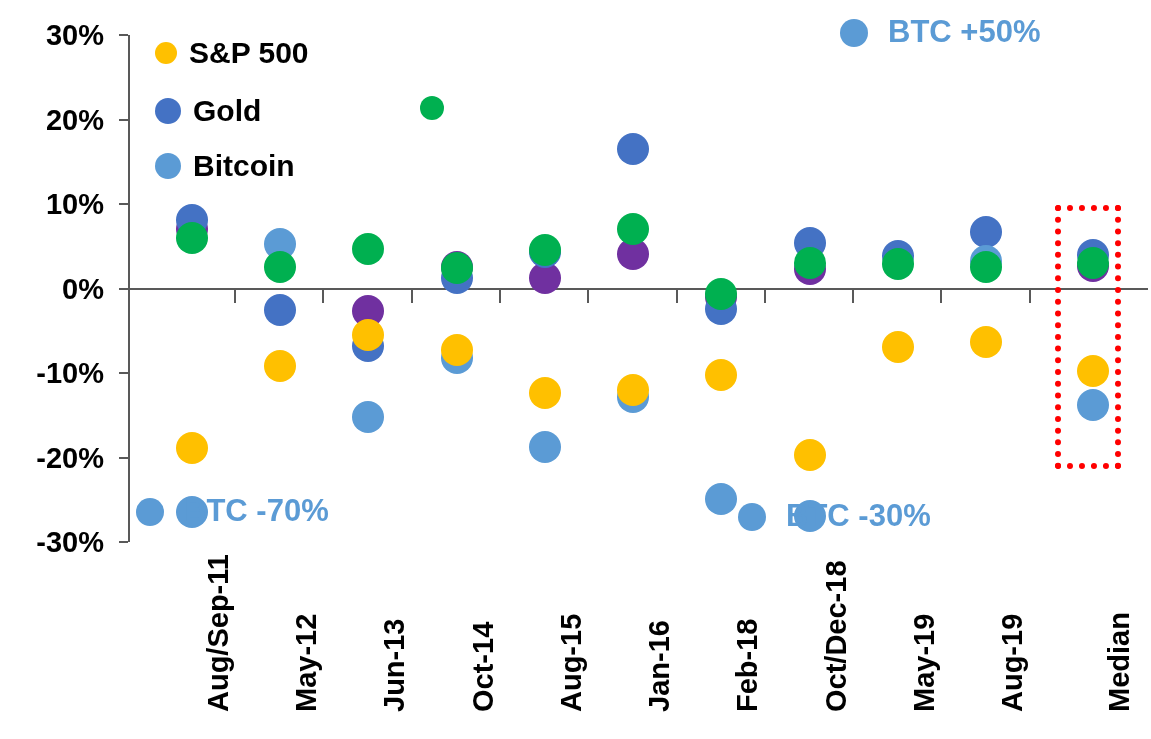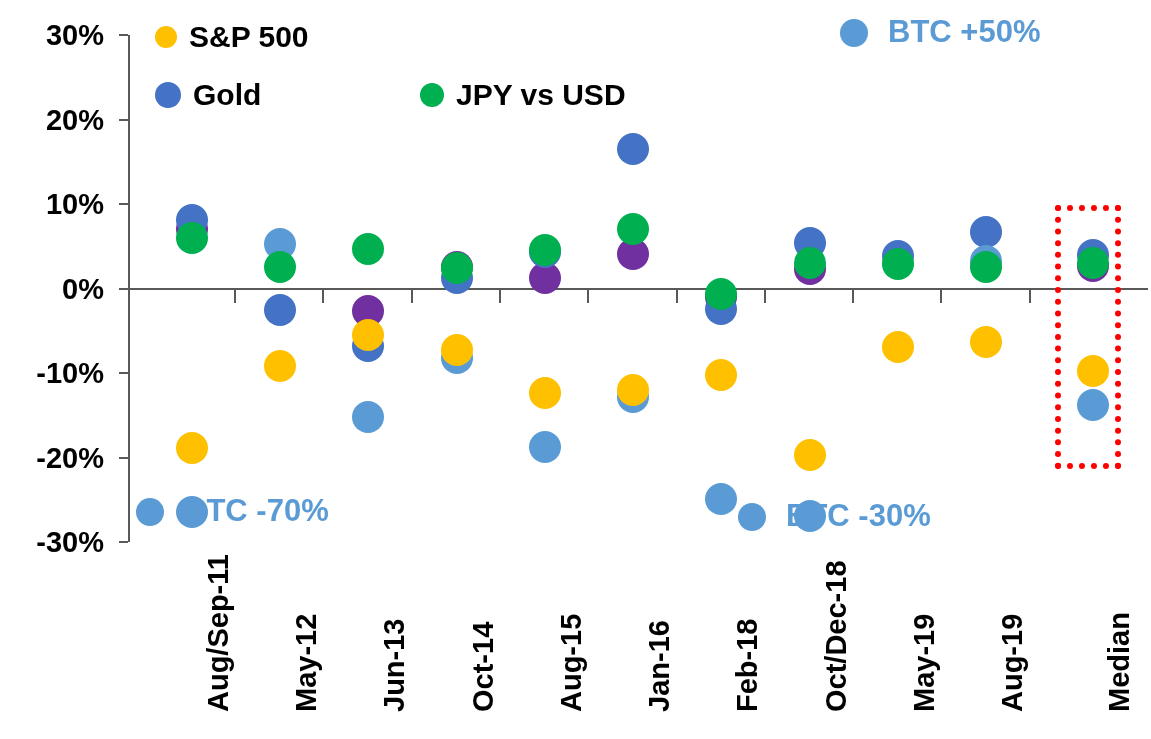--- a/index.html
+++ b/index.html
@@ -78,21 +78,21 @@
     line-height: 1;
   }
   .dot {
     position: absolute;
     border-radius: 50%;
   }
   
   #legend {
     position: absolute;
     left: 0px;
-    top: 0px;
+    top: 16px;
     width: 1151px;
     height: 180px;
     pointer-events: none;
   }
   .legend-entry {
     position: absolute;
     display: flex;
     align-items: center;
     white-space: nowrap;
   }
@@ -248,23 +248,26 @@
 
   <div id="legend">
       <div class="legend-entry" style="left: 155px; top: 22px;">
         <span class="legend-swatch" style="background: rgb(255, 192, 0); width: 22px; height: 22px;"></span>
         <span class="legend-text">S&amp;P 500</span>
       </div>
       <div class="legend-entry" style="left: 155px; top: 80px;">
         <span class="legend-swatch" style="background: rgb(68, 114, 196); width: 26px; height: 26px;"></span>
         <span class="legend-text">Gold</span>
       </div>
+      <div class="legend-entry" style="left: 155px; top: 135px;">
+        <span class="legend-swatch" style="background: rgb(91, 155, 213); width: 26px; height: 26px;"></span>
+        <span class="legend-text">Bitcoin</span>
+      </div>
       <div class="legend-entry" style="left: 420px; top: 80px;">
         <span class="legend-swatch" style="background: rgb(0, 176, 80); width: 24px; height: 24px;"></span>
-        <span class="legend-text">JPY vs USD</span>
       </div>
     </div>
 
   <div id="annotations-layer">
       <div class="annotation" style="left: 840px; top: 16px;">
         <span class="annotation-swatch" style="background: rgb(91, 155, 213);"></span>
         <span class="annotation-text" style="color: rgb(91, 155, 213);">BTC +50%</span>
       </div>
       <div class="annotation" style="left: 136px; top: 495px;">
         <span class="annotation-swatch" style="background: rgb(91, 155, 213);"></span>

